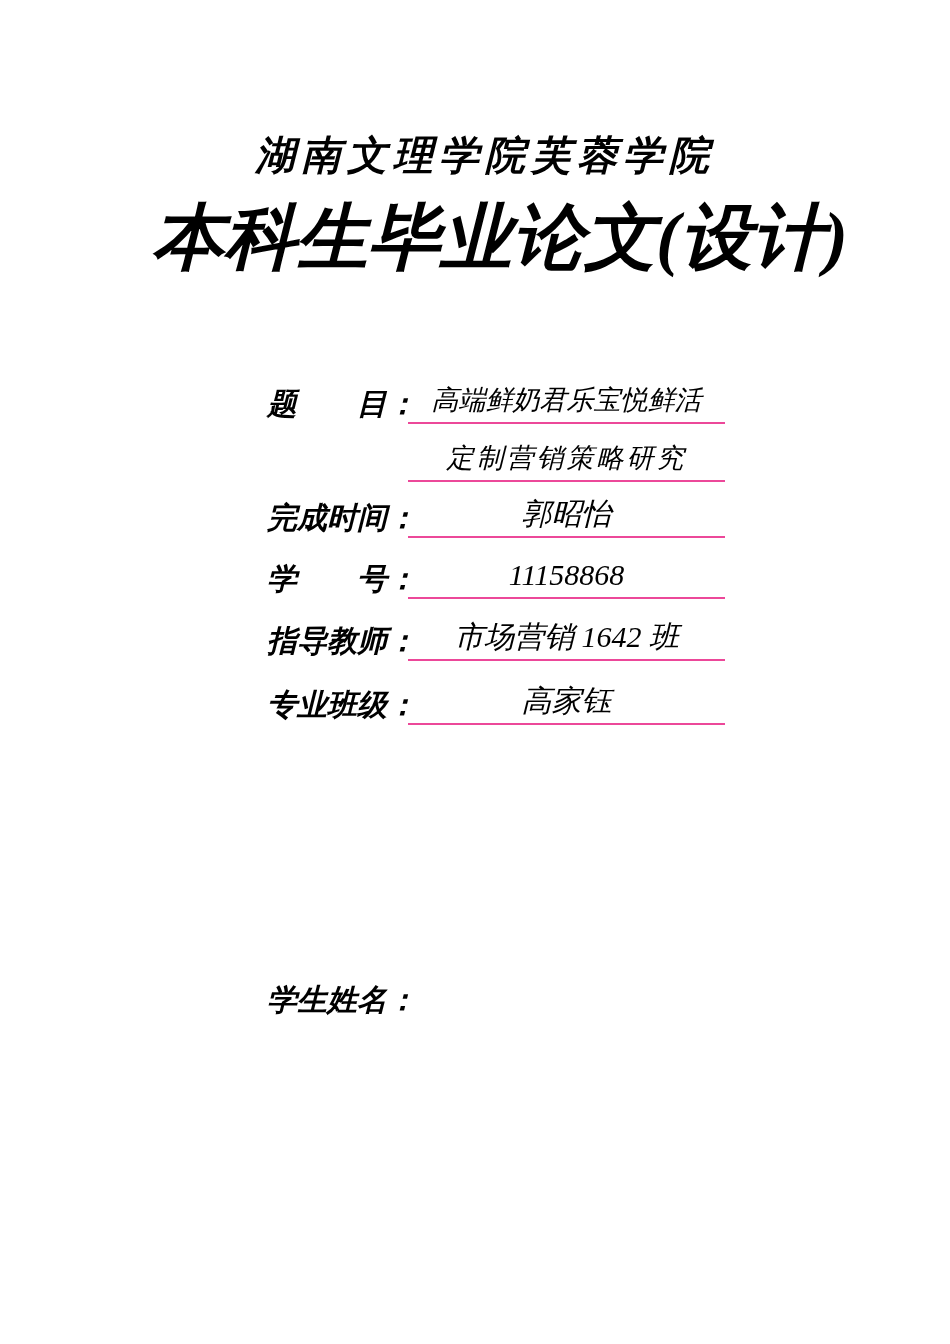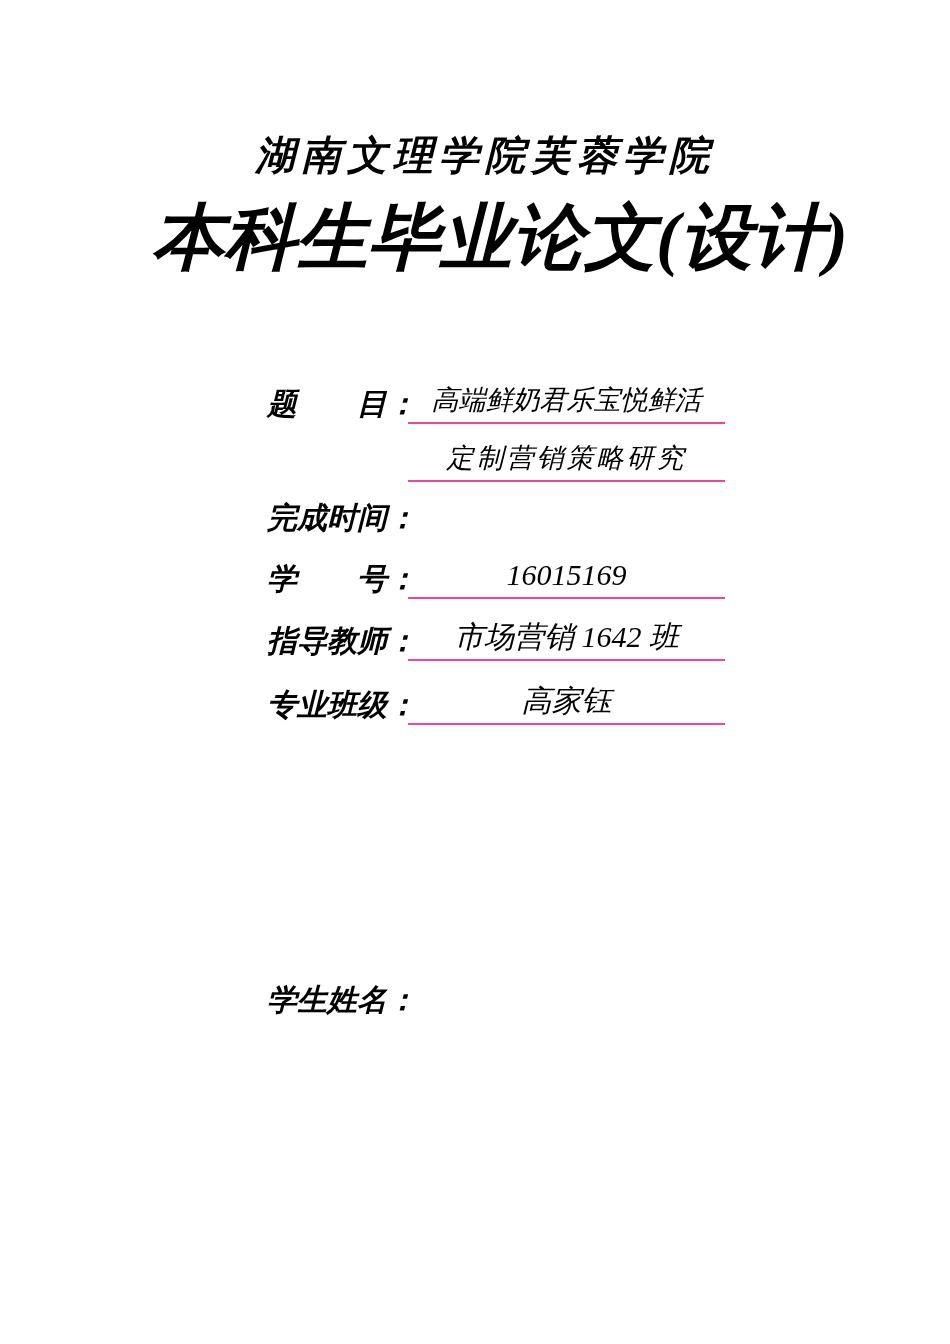--- a/index.html
+++ b/index.html
@@ -106,25 +106,26 @@
     <span class="field-value small">高端鲜奶君乐宝悦鲜活</span>
   </div>
 
   <div class="field-row row-2">
     <span class="field-label"></span>
     <span class="field-value small spaced">定制营销策略研究</span>
   </div>
 
   <div class="field-row row-3">
     <span class="field-label">完成时间：</span>
+    <span class="field-value">郭昭怡</span>
   </div>
 
   <div class="field-row row-4">
     <span class="field-label">学　　号：</span>
-    <span class="field-value">16015169</span>
+    <span class="field-value">11158868</span>
   </div>
 
   <div class="field-row row-5">
     <span class="field-label">指导教师：</span>
     <span class="field-value">市场营销 1642 班</span>
   </div>
 
   <div class="field-row row-6">
     <span class="field-label">专业班级：</span>
     <span class="field-value">高家钰</span>

